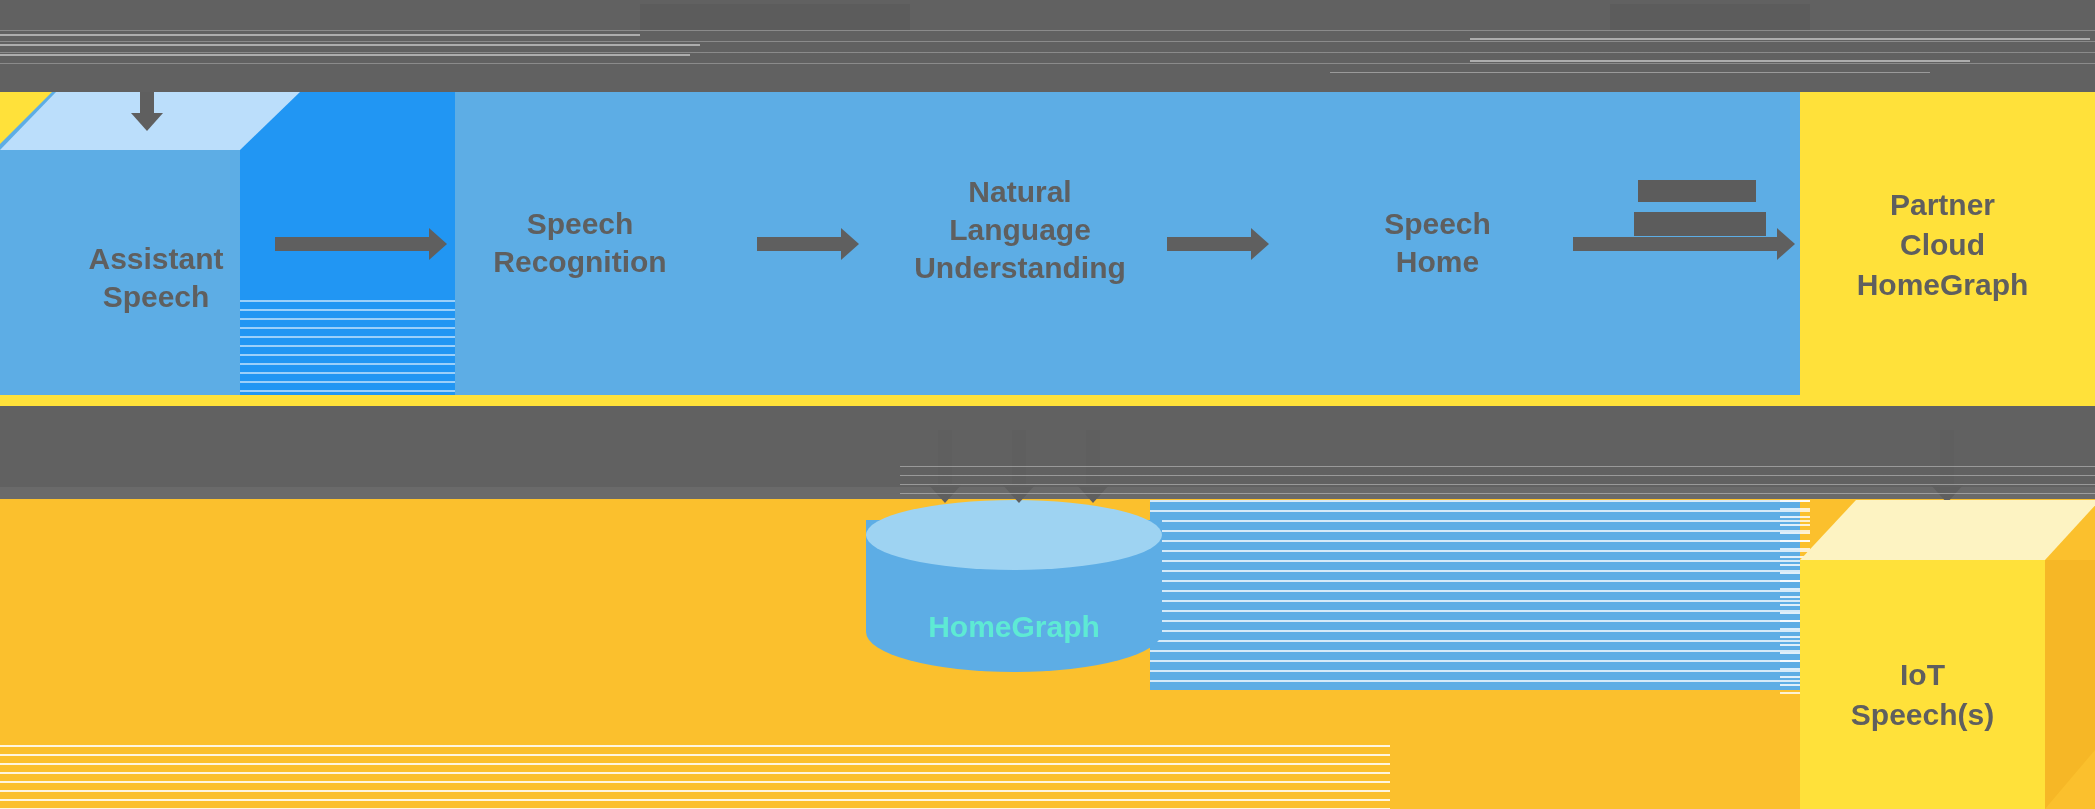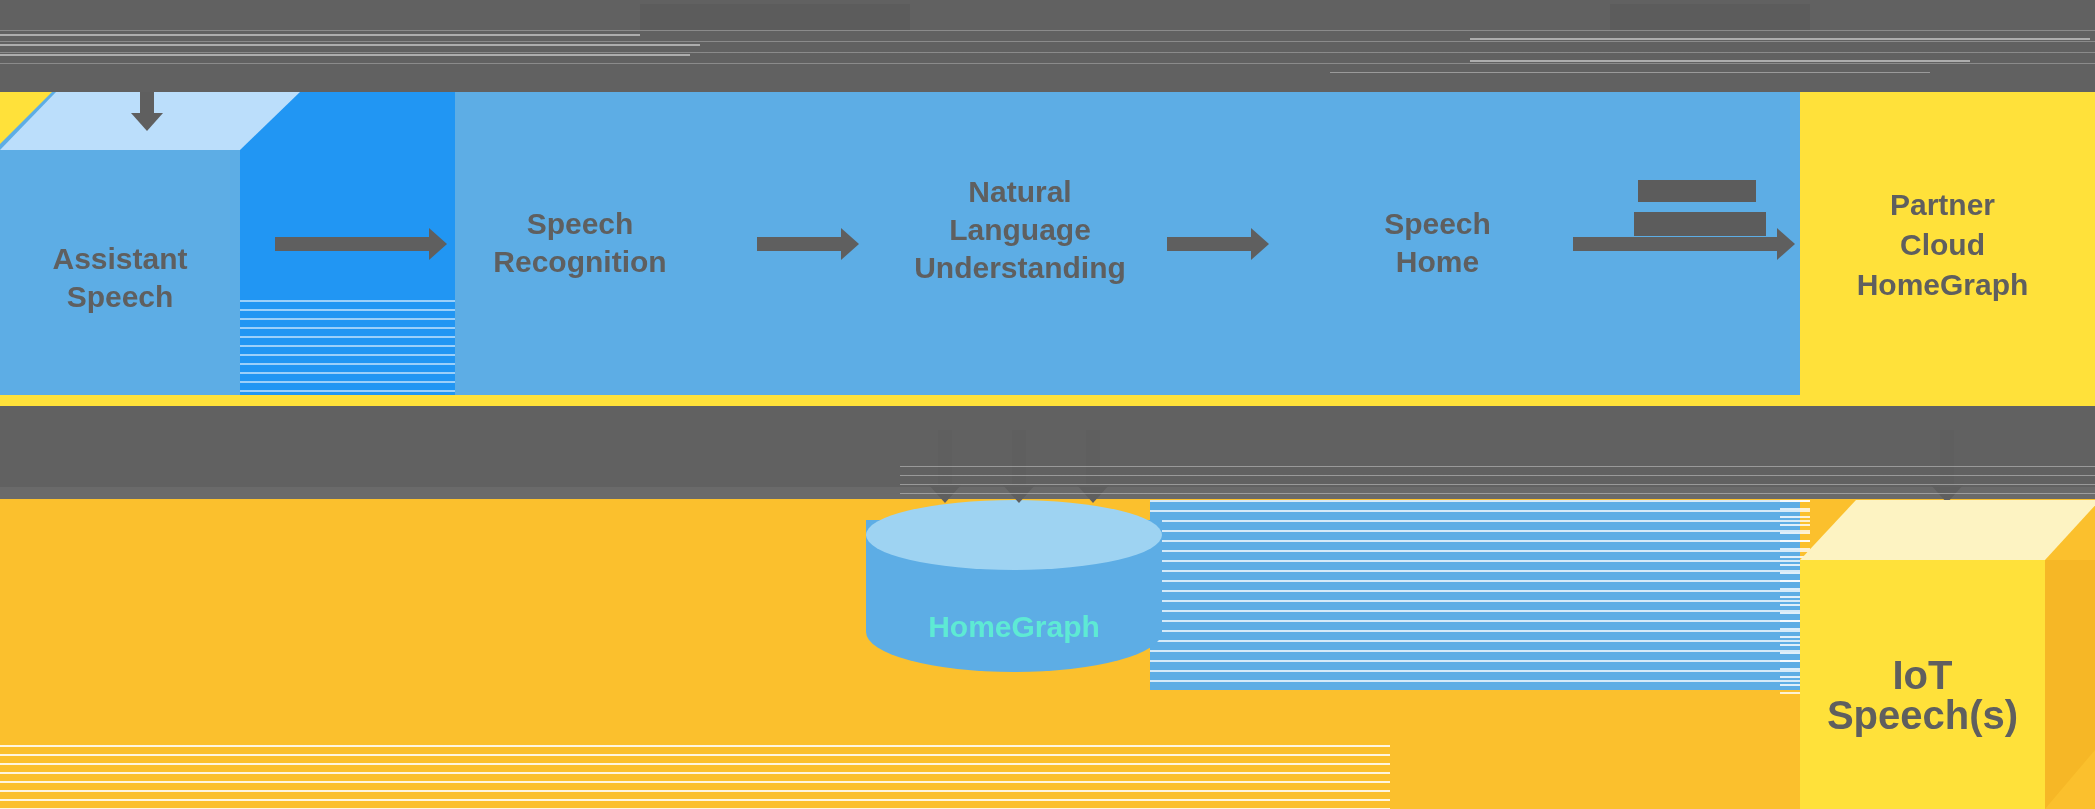--- a/index.html
+++ b/index.html
@@ -24,21 +24,21 @@
   .box-side-blue{position:absolute;left:240px;top:92px;width:215px;height:303px;
       background:#2196f3;}
 
   
   .assistant-front{position:absolute;left:0px;top:150px;width:240px;height:245px;
       background:#5dade5;}
   .assistant-top{position:absolute;left:0;top:92px;width:300px;height:58px;
       background:#bbdefb;
       clip-path:polygon(56px 0,300px 0,240px 58px,0 58px);}
   .assistant-label{position:absolute;left:0px;top:240px;width:240px;
-      text-align:center;font-size:30px;font-weight:bold;line-height:38px;color:#5f5f5f;}
+      text-align:center;font-size:30px;font-weight:bold;line-height:38px;color:#5f5f5f;padding-left:36px;}
 
   
   .pipe-label{position:absolute;text-align:center;font-size:30px;font-weight:bold;
       line-height:38px;color:#5f5f5f;}
   .lbl-sr{left:455px;top:205px;width:250px;}
   .lbl-nlu{left:880px;top:173px;width:280px;}
   .lbl-sh{left:1330px;top:205px;width:215px;}
 
   
   .arrow{position:absolute;height:14px;background:#5f5f5f;}
@@ -89,21 +89,21 @@
       background:#5dade5;}
 
   
   .iot-front{position:absolute;left:1800px;top:560px;width:245px;height:249px;
       background:#ffe13a;}
   .iot-top{position:absolute;left:1800px;top:500px;width:300px;height:60px;
       background:#fdf3c2;clip-path:polygon(56px 0,300px 0,245px 60px,0 60px);}
   .iot-side{position:absolute;left:2045px;top:560px;width:50px;height:249px;
       background:#f6b726;clip-path:polygon(0 0,50px -60px,50px 190px,0 249px);}
   .iot-label{position:absolute;left:1800px;top:655px;width:245px;text-align:center;
-      font-size:40px;font-weight:bold;line-height:40px;color:#5f5f5f;}
+      font-size:30px;font-weight:bold;line-height:40px;color:#5f5f5f;}
 
   
   .scan{position:absolute;pointer-events:none;}
   .scan-bottom-orange{left:0;top:745px;width:1390px;height:64px;
       background:repeating-linear-gradient(to bottom,
         rgba(255,255,255,.85) 0 2px, rgba(251,192,45,0) 2px 9px);}
   .scan-blue-slab{left:1150px;top:500px;width:660px;height:190px;
       background:repeating-linear-gradient(to bottom,
         rgba(255,255,255,.75) 0 2px, rgba(93,173,229,0) 2px 10px);}
   .scan-iotleft{left:1780px;top:500px;width:30px;height:200px;

